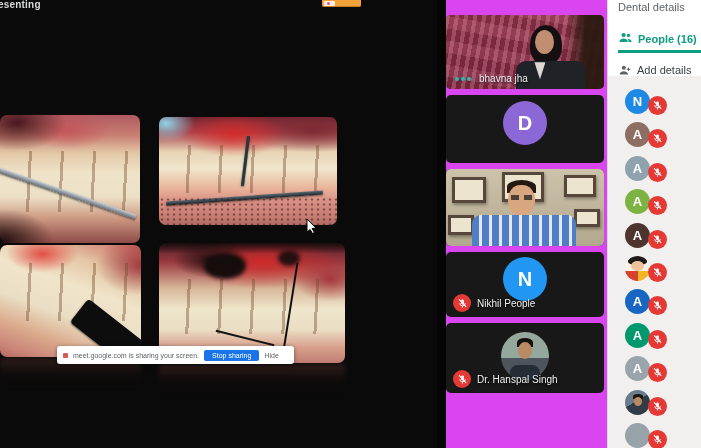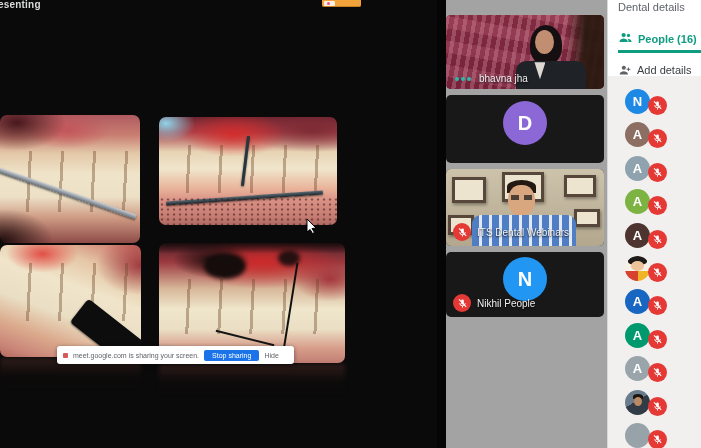--- a/index.html
+++ b/index.html
@@ -56,21 +56,21 @@
 
   .cursor{position:absolute;left:306px;top:218px;width:11px;height:16px;}
 
   .sharebar{position:absolute;left:57px;top:346px;width:237px;height:18px;background:#fff;border-radius:3px;box-shadow:0 1px 4px rgba(0,0,0,.45);display:flex;align-items:center;padding:0 6px;gap:5px;z-index:5;}
   .sb-icon{width:5px;height:5px;background:#d65a5a;border-radius:1px;flex:0 0 auto;}
   .sb-msg{font-size:7px;color:#5f6368;white-space:nowrap;}
   .sb-btn{border:none;background:#1a73e8;color:#fff;font-size:7px;border-radius:2px;padding:2px 8px;line-height:1;white-space:nowrap;cursor:pointer;}
   .sb-hide{font-size:7px;color:#5f6368;white-space:nowrap;cursor:pointer;}
 
   
-  .strip{position:absolute;left:446px;top:0;width:178px;height:448px;background:#a3a3a3;}
+  .strip{position:absolute;left:446px;top:0;width:178px;height:448px;background:#d946ef;}
   .strip-edge{position:absolute;left:437px;top:0;width:9px;height:448px;background:#050505;}
   .tile{position:absolute;left:0;width:158px;border-radius:5px;overflow:hidden;background:#181818;cursor:pointer;}
   .tile .label-row{position:absolute;left:7px;bottom:5px;display:flex;align-items:center;gap:6px;z-index:3;}
   .tile .vname{color:#f1f1f1;font-size:10px;text-shadow:0 1px 2px rgba(0,0,0,.9);white-space:nowrap;}
   .micbadge{width:18px;height:18px;border-radius:50%;background:#e53935;display:flex;align-items:center;justify-content:center;flex:0 0 auto;}
   .micbadge svg{width:11px;height:11px;}
   .dots{display:flex;gap:2px;align-items:center;padding:0 2px;}
   .dots i{width:4px;height:4px;border-radius:50%;background:#2bb9a9;display:block;}
   .init-circle{position:absolute;left:50%;transform:translateX(-50%);border-radius:50%;color:#fff;font-weight:bold;display:flex;align-items:center;justify-content:center;}
   
@@ -200,44 +200,51 @@
           <div class="frame" style="left:6px;top:8px;width:34px;height:26px"></div>
           <div class="frame" style="left:56px;top:3px;width:42px;height:30px"></div>
           <div class="frame" style="left:118px;top:6px;width:32px;height:22px"></div>
           <div class="frame" style="left:2px;top:46px;width:26px;height:20px"></div>
           <div class="frame" style="left:128px;top:40px;width:26px;height:18px"></div>
         </div>
         <div class="c-hair"></div>
         <div class="c-face"></div>
         <div class="c-glass"></div>
         <div class="c-shirt"></div>
-        <div class="label-row">
-          <span class="micbadge">
-            <svg viewBox="0 0 24 24">
-              <rect x="9" y="3" width="6" height="11" rx="3" fill="#fff"></rect>
-              <path d="M6 11a6 6 0 0 0 12 0" fill="none" stroke="#fff" stroke-width="2"></path>
-              <line x1="12" y1="17" x2="12" y2="21" stroke="#fff" stroke-width="2"></line>
-              <line x1="4.5" y1="3" x2="20" y2="19.5" stroke="#fff" stroke-width="2.4"></line>
-            </svg>
-          </span>
-          <span class="vname">ITS Dental Webinars</span>
-        </div>
       </div>
       <div class="tile" style="top: 252px; height: 65px;">
         <div class="init-circle" style="top:5px;width:44px;height:44px;background:#2196f3;font-size:20px">N</div>
         <div class="label-row">
           <span class="micbadge">
             <svg viewBox="0 0 24 24">
               <rect x="9" y="3" width="6" height="11" rx="3" fill="#fff"></rect>
               <path d="M6 11a6 6 0 0 0 12 0" fill="none" stroke="#fff" stroke-width="2"></path>
               <line x1="12" y1="17" x2="12" y2="21" stroke="#fff" stroke-width="2"></line>
               <line x1="4.5" y1="3" x2="20" y2="19.5" stroke="#fff" stroke-width="2.4"></line>
             </svg>
           </span>
           <span class="vname">Nikhil People</span>
+        </div>
+      </div>
+      <div class="tile" style="top: 323px; height: 70px;">
+        <div class="ph-circle">
+          <div class="ph-hair"></div>
+          <div class="ph-face"></div>
+          <div class="ph-body"></div>
+        </div>
+        <div class="label-row">
+          <span class="micbadge">
+            <svg viewBox="0 0 24 24">
+              <rect x="9" y="3" width="6" height="11" rx="3" fill="#fff"></rect>
+              <path d="M6 11a6 6 0 0 0 12 0" fill="none" stroke="#fff" stroke-width="2"></path>
+              <line x1="12" y1="17" x2="12" y2="21" stroke="#fff" stroke-width="2"></line>
+              <line x1="4.5" y1="3" x2="20" y2="19.5" stroke="#fff" stroke-width="2.4"></line>
+            </svg>
+          </span>
+          <span class="vname">Dr. Hanspal Singh</span>
         </div>
       </div>
     </div>
 
   <div class="panel">
     <div class="panel-title">Dental details</div>
     <div class="tabrow">
       <svg viewBox="0 0 24 24" fill="#0f9d82">
           <circle cx="9" cy="8" r="3.4"></circle>
           <path d="M2.5 18c0-3 4.3-4.5 6.5-4.5s6.5 1.5 6.5 4.5v1.2H2.5z"></path>

